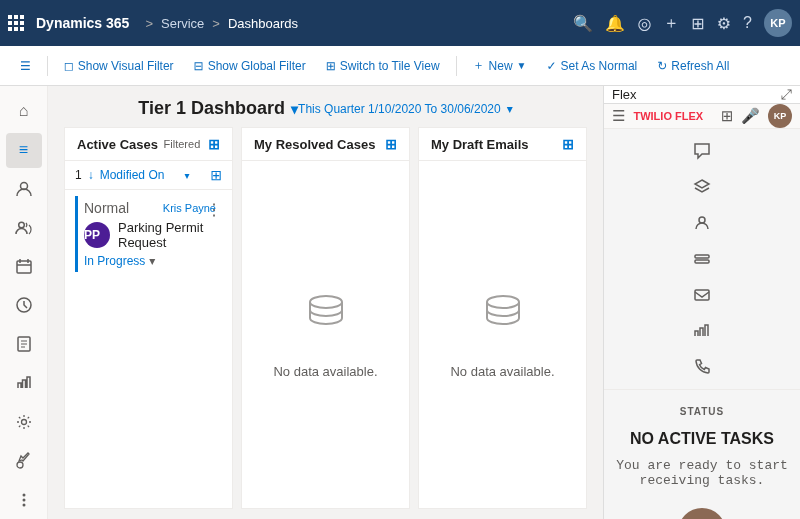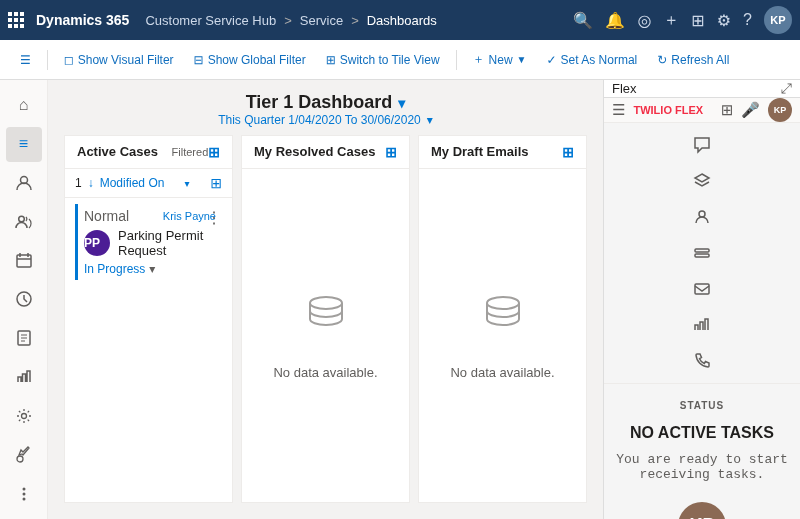--- a/index.html
+++ b/index.html
@@ -1,20 +1,20 @@
 <!DOCTYPE html>
 <html><head>
   <meta charset="utf-8">
   <style>
     * { box-sizing: border-box; margin: 0; padding: 0; }
     body { font-family: 'Segoe UI', Arial, sans-serif; font-size: 13px; background: #f3f2f1; overflow: hidden; width: 800px; height: 519px; }
 
     
     .top-nav {
-      height: 40px;
+      height: 46px;
       background: #1c3a5e;
       display: flex;
       align-items: center;
       padding: 0 8px;
       color: white;
       gap: 8px;
       position: relative;
       z-index: 10;
     }
     .top-nav .grid-icon { display: grid; grid-template-columns: repeat(3,4px); gap: 2px; margin-right: 4px; }
@@ -76,21 +76,20 @@
       display: flex;
       flex-direction: column;
     }
 
     
     .dashboard-header {
       padding: 12px 16px 8px;
       display: flex;
       align-items: center;
       justify-content: center;
-      flex-direction: column;
     }
     .dashboard-title {
       display: flex; align-items: center; gap: 6px;
       font-size: 18px; font-weight: 600; color: #201f1e;
     }
     .dashboard-title .chevron { color: #0078d4; font-size: 14px; }
     .date-filter {
       display: flex; align-items: center; gap: 6px;
       font-size: 12px; color: #0078d4; cursor: pointer;
     }
@@ -107,27 +106,28 @@
       background: white;
       border: 1px solid #edebe9;
       flex: 1;
       display: flex;
       flex-direction: column;
       min-height: 0;
     }
     .panel-header {
       padding: 8px 12px;
       display: flex;
+      align-items: center;
       justify-content: space-between;
       border-bottom: 1px solid #edebe9;
       font-size: 13px;
       font-weight: 600;
       color: #201f1e;
     }
-    .panel-header-right { display: flex; align-items: center; }
+    .panel-header-right { display: flex; align-items: center; gap: 8px; }
     .filtered-badge { font-size: 11px; color: #605e5c; font-weight: normal; }
     .grid-options-icon { color: #0078d4; cursor: pointer; font-size: 14px; }
 
     
     .case-controls {
       padding: 6px 10px;
       display: flex;
       align-items: center;
       justify-content: space-between;
       border-bottom: 1px solid #edebe9;
@@ -266,21 +266,20 @@
       <span></span>
       <span></span>
     <span></span>
       <span></span>
       <span></span>
     <span></span>
       <span></span>
       <span></span>
   </div>
   <span class="app-name">Dynamics 365</span>
-  <span class="nav-link">Customer Service Hub</span>
   <span style="color:#aaa">&gt;</span>
   <span class="nav-link">Service</span>
   <span style="color:#aaa">&gt;</span>
   <span class="nav-active">Dashboards</span>
   <div class="top-nav-right">
     <span class="icon-btn">🔍</span>
     <span class="icon-btn">🔔</span>
     <span class="icon-btn">◎</span>
     <span class="icon-btn">＋</span>
     <span class="icon-btn">⊞</span>
@@ -386,21 +385,21 @@
   </div>
 
   <div class="content-area">
 
     <div class="dashboard-header">
       <div class="dashboard-title">
         <span>Tier 1 Dashboard</span>
         <span class="chevron">▾</span>
       </div>
       <div class="date-filter">
-        <span>This Quarter 1/04/2020 To 30/06/2020</span>
+        <span>This Quarter 1/10/2020 To 30/06/2020</span>
         <span>▾</span>
       </div>
     </div>
 
     <div class="panels">
 
       <div class="panel">
         <div class="panel-header">
           <span>Active Cases</span>
           <div class="panel-header-right">

